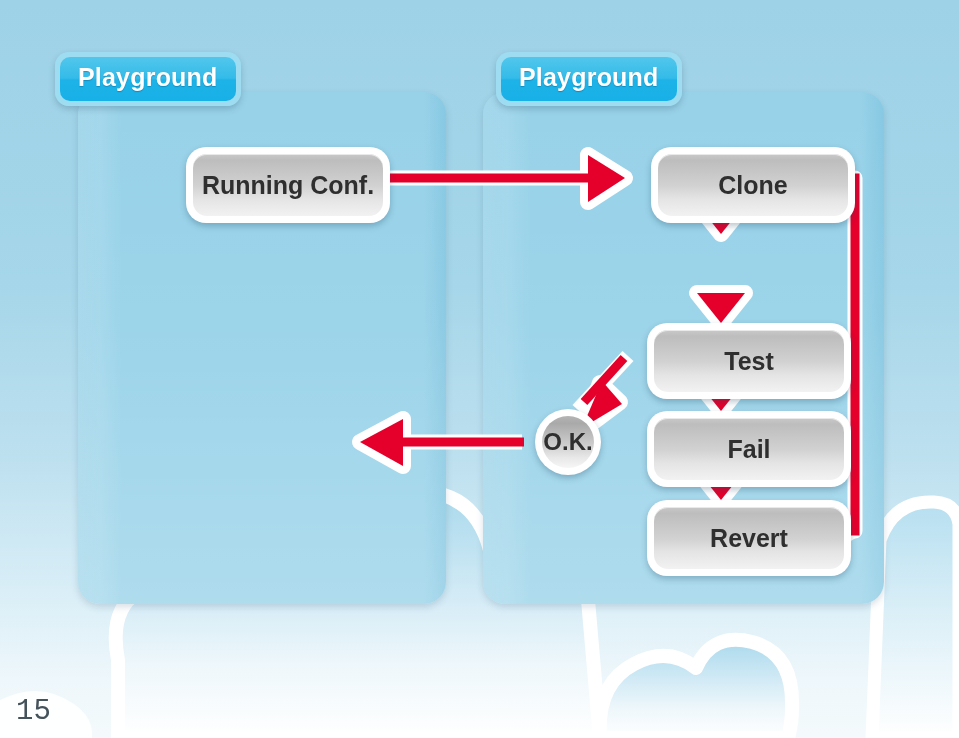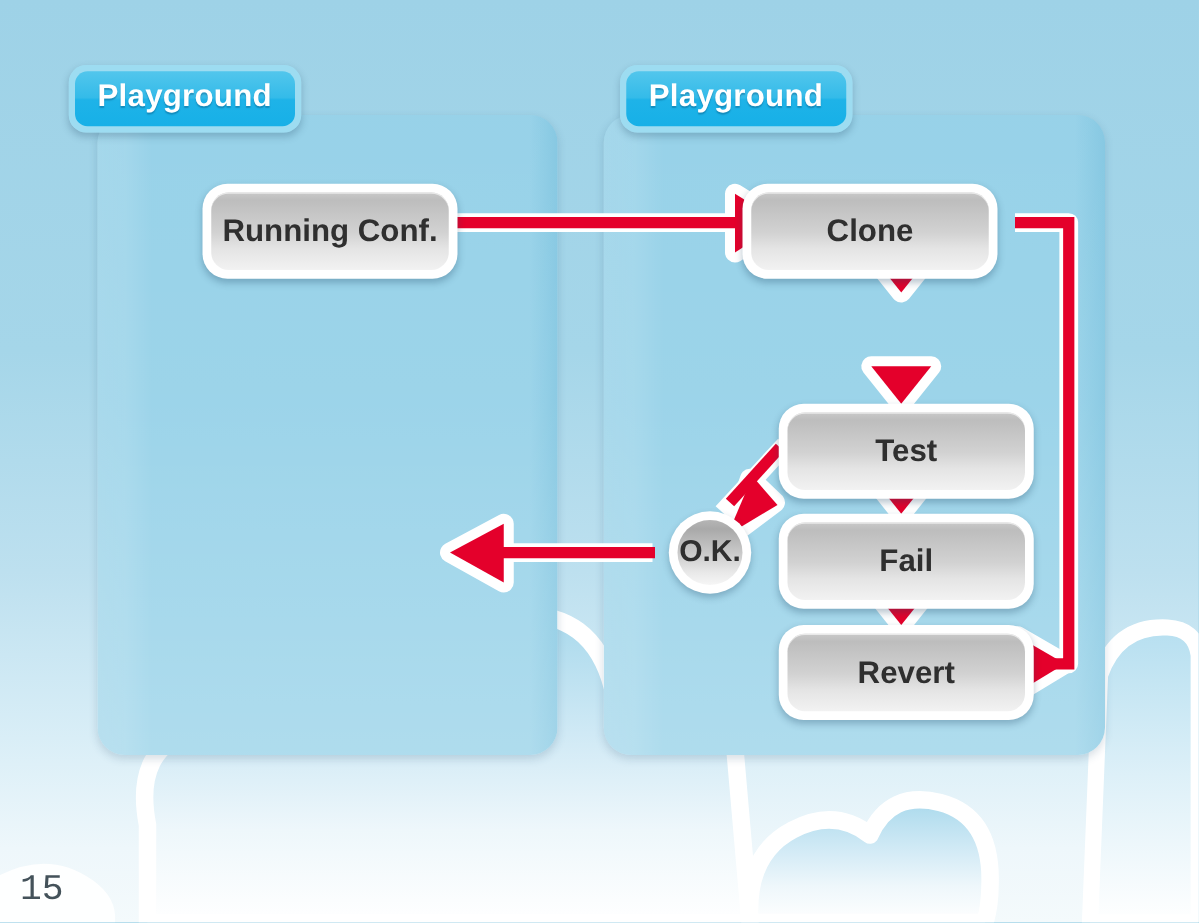--- a/index.html
+++ b/index.html
@@ -48,20 +48,21 @@
   }
 
   
   .node{
     position:absolute;
     border-radius:20px;
     background:#ffffff;
     padding:7px;
     box-shadow:0 3px 6px rgba(30,70,100,0.30);
     z-index:6;
+    margin-left:24px;
   }
   .node-face{
     border-radius:14px;
     background:linear-gradient(180deg,#c9c9c9 0%,#bdbdbd 10%,#d2d2d2 52%,#e4e4e4 72%,#f2f2f2 100%);
     color:#2f2f2f;
     font-weight:bold;
     font-size:25px;
     line-height:1;
     display:flex;align-items:center;justify-content:center;
     height:100%;
@@ -202,21 +203,21 @@
 
   <div class="node" style="left:162px;top:147px;width:190px;height:62px;">
     <div class="node-face">Running Conf.</div>
   </div>
 
 
   <div class="circle-node" style="left:535px;top:409px;width:52px;height:52px;">
     <div class="circle-face">O.K.</div>
   </div>
 
-  <div class="node" style="left:594px;top:147px;width:190px;height:62px;">
+  <div class="node" style="left:627px;top:147px;width:190px;height:62px;">
     <div class="node-face">Clone</div>
   </div>
 
 
   <div class="node" style="left:623px;top:323px;width:190px;height:62px;">
     <div class="node-face">Test</div>
   </div>
 
   <div class="node" style="left:623px;top:411px;width:190px;height:62px;">
     <div class="node-face">Fail</div>

